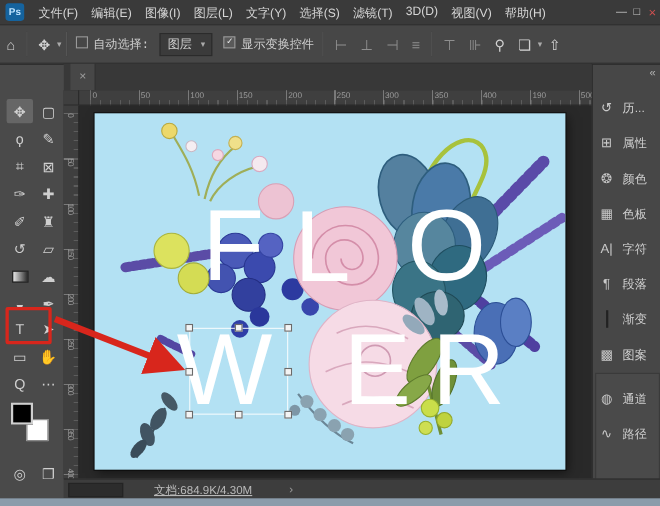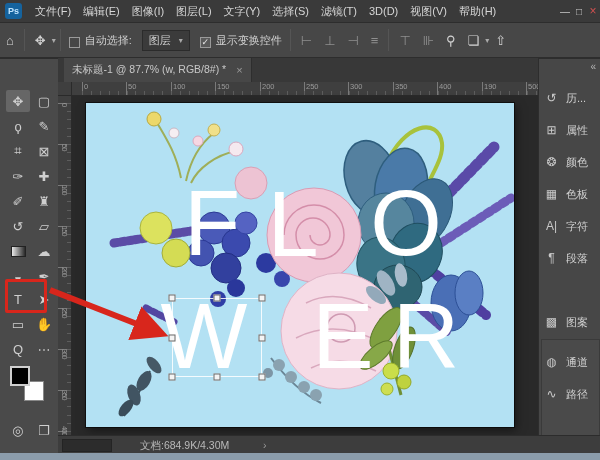--- a/index.html
+++ b/index.html
@@ -20,21 +20,21 @@
   
   .optionsbar { position:absolute; left:0; top:22px; width:600px; height:36px; background:#474747;
                 border-top:1px solid #2d2d2d; border-bottom:1px solid #2d2d2d;
                 display:flex; align-items:center; color:#cfcfcf; font-size:11px; }
   .obtn { padding:0 6px; font-size:13px; color:#d2d2d2; display:flex; align-items:center; }
   .obtn.dim { color:#8f8f8f; }
   .sep { width:1px; height:22px; background:#393939; border-right:1px solid #555; margin:0 4px; }
   .cb { width:11px; height:11px; border:1px solid #9a9a9a; background:#474747; display:inline-flex;
         align-items:center; justify-content:center; margin-right:5px; font-size:9px; color:#e8e8e8; }
   .cb.checked { background:#5a5a5a; }
-  .checkrow { display:flex; align-items:flex-end; padding:0 4px; white-space:nowrap; }
+  .checkrow { display:flex; align-items:flex-start; padding:0 4px; white-space:nowrap;font-family:Liberation Mono, monospace; }
   .dropdown { background:#3b3b3b; border:1px solid #2b2b2b; padding:2px 6px; margin:0 6px;
               display:flex; align-items:center; gap:8px; white-space:nowrap; }
   .chev { font-size:8px; color:#aaa; }
 
   
   .tabrow { position:absolute; left:58px; top:58px; width:480px; height:24px; background:#383838; display:flex; }
   .doctab { background:#474747; color:#c8c8c8; font-size:10.5px; padding:0 8px; margin-left:6px;
             display:flex; align-items:center; gap:10px; white-space:nowrap; border-right:1px solid #2e2e2e; }
   .tabclose { color:#9a9a9a; font-size:11px; }
 
@@ -79,21 +79,21 @@
   .ptab { position:absolute; left:4px; width:56px; height:22px; display:flex; align-items:center; gap:6px; }
   .picon { width:17px; text-align:center; font-size:12px; color:#c9c9c9; }
   .plabel { font-size:11px; white-space:nowrap; }
   .pgrad { width:14px; height:10px; background:linear-gradient(90deg,#ddd,#333); border:1px solid #222; margin-left:1px; }
   .subpanel { position:absolute; left:2px; top:280px; width:59px; height:212px; background:#4a4a4a; border:1px solid #3a3a3a; }
 
   
   .statusbar { position:absolute; left:58px; top:435px; width:542px; height:19px; background:#3d3d3d;
                border-top:1px solid #2c2c2c; color:#b9b9b9; font-size:10.5px; }
   .zoombox { position:absolute; left:4px; top:3px; width:50px; height:13px; background:#2c2c2c; border:1px solid #242424; }
-  .docinfo { position:absolute; left:82px; top:3px; white-space:nowrap; }
+  .docinfo { position:absolute; left:82px; top:3px; white-space:nowrap;text-decoration:underline; }
   .statchev { position:absolute; left:205px; top:3px; color:#9a9a9a; }
   .bottomstrip { position:absolute; left:0; top:453px; width:600px; height:7px; background:#8b9cab; }
 
   
   .redbox { position:absolute; left:5px; top:279px; width:42px; height:34px; border:3px solid #d8261c; border-radius:2px; z-index:40; }
   .arrowsvg { position:absolute; left:0; top:0; width:600px; height:460px; z-index:41; pointer-events:none; }
 </style>
 </head>
 <body>
 
@@ -145,21 +145,20 @@
     <span class="obtn dim">⊤</span>
     <span class="obtn dim">⊪</span>
     <span class="obtn">⚲</span>
     <span class="obtn">❏</span>
     <span class="chev">▾</span>
     <span class="obtn">⇧</span>
   </div>
 
   <div class="tabrow">
     <div class="doctab">
-      <span>未标题-1 @ 87.7% (w, RGB/8#) *</span>
       <span class="tabclose">×</span>
     </div>
   </div>
 
   <div class="toolbar">
     <div class="tool sel" style="left:6px;top:31px">✥</div>
     <div class="tool" style="left:32px;top:31px">▢</div>
     <div class="tool" style="left:6px;top:56px">ϙ</div>
     <div class="tool" style="left:32px;top:56px">✎</div>
     <div class="tool" style="left:6px;top:81px">⌗</div>
@@ -334,20 +333,24 @@
       <span class="plabel">色板</span>
     </div>
     <div class="ptab" style="top:156px">
       <span class="picon">A|</span>
       <span class="plabel">字符</span>
     </div>
     <div class="ptab" style="top:188px">
       <span class="picon">¶</span>
       <span class="plabel">段落</span>
     </div>
+    <div class="ptab" style="top:220px">
+      <span class="picon"><span class="pgrad"></span></span>
+      <span class="plabel">渐变</span>
+    </div>
     <div class="ptab" style="top:252px">
       <span class="picon">▩</span>
       <span class="plabel">图案</span>
     </div>
     <div class="subpanel"></div>
     <div class="ptab" style="top:292px">
       <span class="picon">◍</span>
       <span class="plabel">通道</span>
     </div>
     <div class="ptab" style="top:324px">

